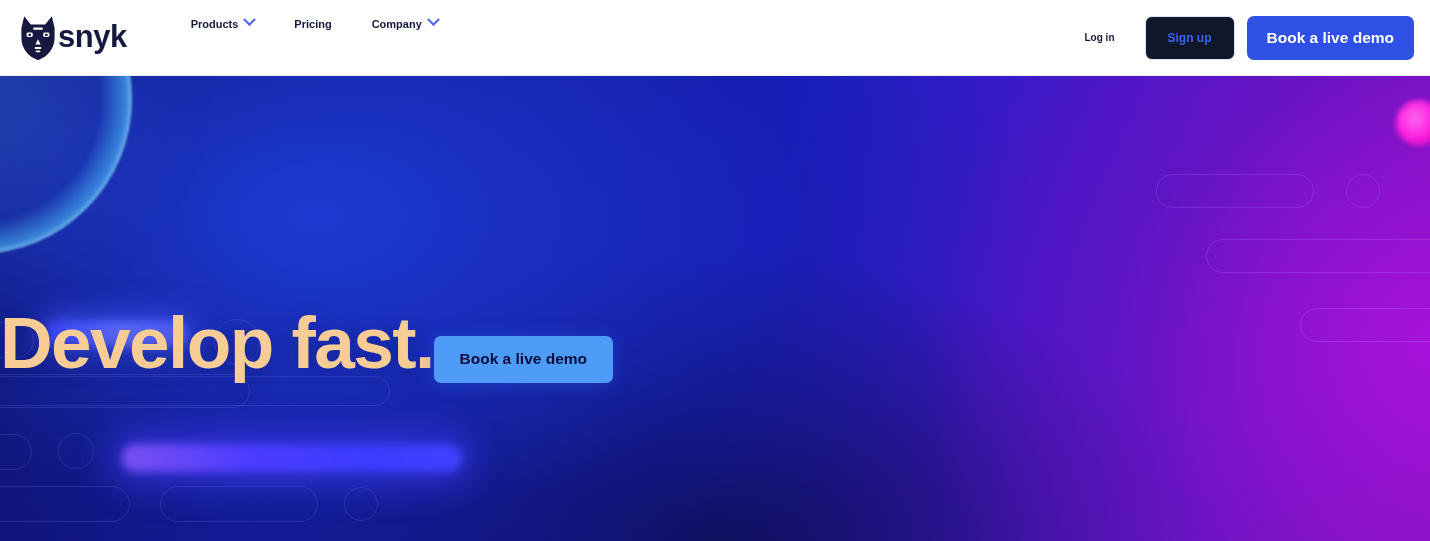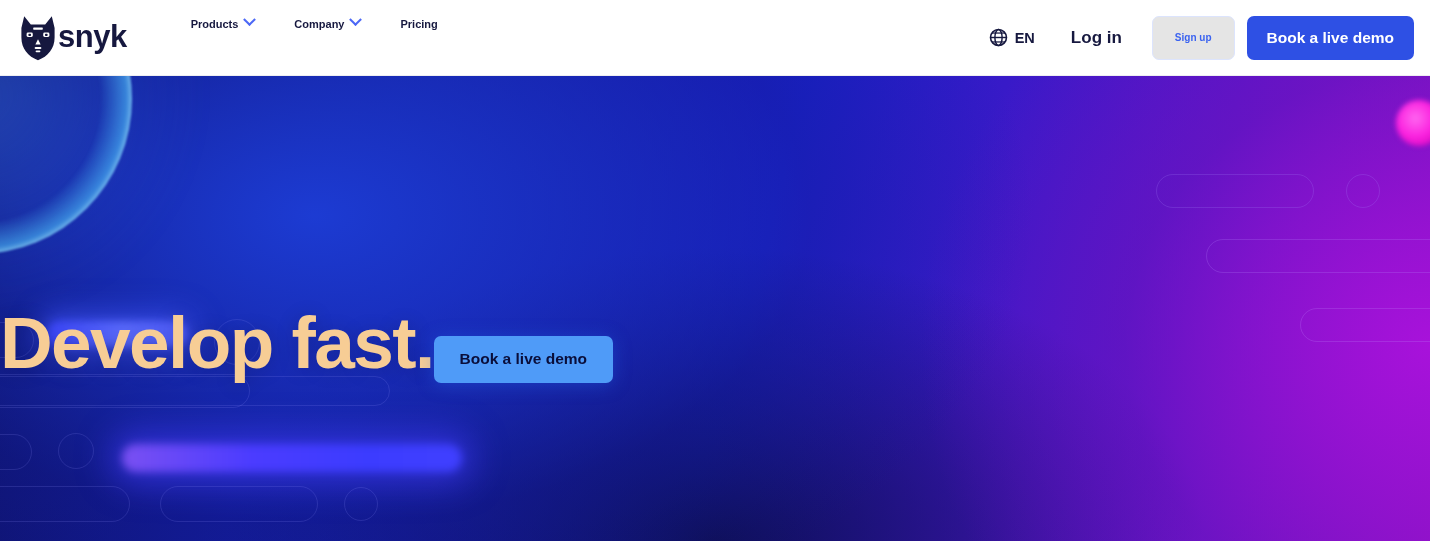--- a/index.html
+++ b/index.html
@@ -87,21 +87,21 @@
     font-weight: 700;
     color: #16183F;
   }
   .globe { width: 19px; height: 19px; display: block; }
 
   .login {
     padding: 0 20px;
     height: 40px;
     display: flex;
     align-items: center;
-    font-size: 17px;
+    font-size: 10px;
     font-weight: 700;
     color: #16183F;
     cursor: pointer;
     text-decoration: none;
     margin-right: 10px;
   }
 
   .btn {
     display: inline-flex;
     align-items: center;
@@ -109,24 +109,24 @@
     font-weight: 700;
     cursor: pointer;
     border: none;
     white-space: nowrap;
     font-family: inherit;
   }
   .btn-signup {
     height: 44px;
     padding: 0 22px;
     border-radius: 7px;
-    background: #e5e5e5;
+    background: #0f172a;
     border: 1px solid #DCE4FD;
     color: #3B63F0;
-    font-size: 10px;
+    font-size: 12px;
     margin-right: 12px;
   }
   .btn-demo-nav {
     height: 44px;
     padding: 0 20px;
     border-radius: 7px;
     background: #2E50E4;
     color: #ffffff;
     font-size: 15.5px;
   }
@@ -280,42 +280,30 @@
     </span>
     <span class="brand-word">snyk</span>
   </a>
 
   <nav class="nav-links">
     <div class="nav-item">
       <span>Products</span>
       <i class="chev"></i>
     </div>
     <div class="nav-item">
+      <span>Pricing</span>
+    </div>
+    <div class="nav-item">
       <span>Company</span>
       <i class="chev"></i>
     </div>
-    <div class="nav-item">
-      <span>Pricing</span>
-    </div>
   </nav>
 
   <div class="nav-right">
 
-    <div class="lang">
-      <span>
-        <svg class="globe" viewBox="0 0 20 20" xmlns="http://www.w3.org/2000/svg" aria-hidden="true">
-          <circle cx="10" cy="10" r="8.4" fill="none" stroke="#16183F" stroke-width="1.7"></circle>
-          <ellipse cx="10" cy="10" rx="3.8" ry="8.4" fill="none" stroke="#16183F" stroke-width="1.5"></ellipse>
-          <line x1="1.6" y1="10" x2="18.4" y2="10" stroke="#16183F" stroke-width="1.5"></line>
-          <line x1="3.2" y1="5.3" x2="16.8" y2="5.3" stroke="#16183F" stroke-width="1.3"></line>
-          <line x1="3.2" y1="14.7" x2="16.8" y2="14.7" stroke="#16183F" stroke-width="1.3"></line>
-        </svg>
-      </span>
-      <span>EN</span>
-    </div>
 
     <a class="login" href="#">Log in</a>
 
     <button class="btn btn-signup">Sign up</button>
 
     <button class="btn btn-demo-nav">Book a live demo</button>
 
   </div>
 </header>
 

